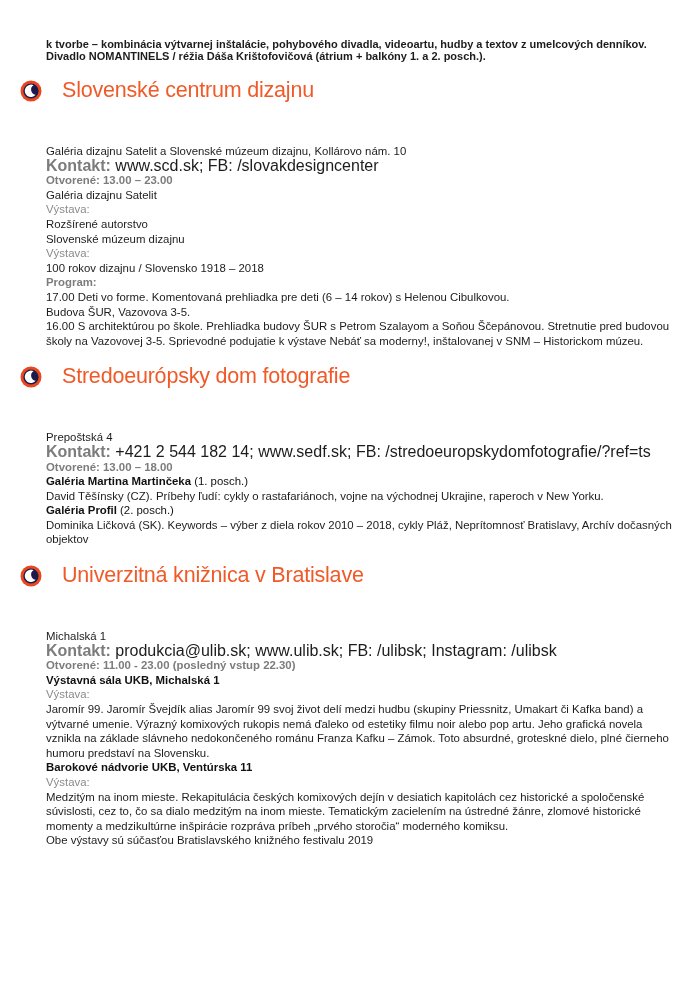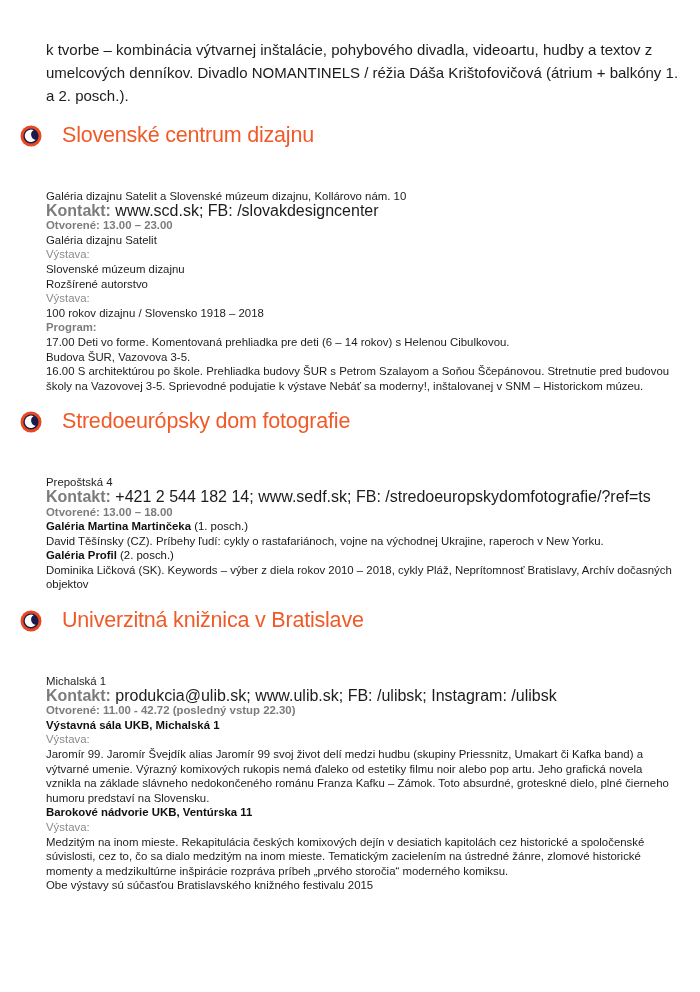--- a/index.html
+++ b/index.html
@@ -29,25 +29,26 @@
     line-height: 14.6px;
     color: #1c1c1c;
     margin: 0;
   }
   .indent {
     padding-left: 26px;
   }
 
   
   .intro {
-    font-size: 15px;
-    line-height: 23px;
+    font-size: 11px;
+    line-height: 12px;
     padding-left: 26px;
     margin: 0 0 14px 0;
     color: #1c1c1c;
+    font-weight: bold;
   }
 
   
   .venue {
     position: relative;
     margin-bottom: 10px;
   }
   .venue-head {
     position: relative;
     min-height: 26px;
@@ -143,22 +144,22 @@
         <circle cx="11" cy="11" r="7.6" fill="#1B1B4B"></circle>
         <path d="M13.6 5.2a6.2 6.2 0 1 0 2.1 9.6 5.2 5.2 0 0 1-2.1-9.6z" fill="#ffffff"></path>
       </svg>
       <h2 class="venue-title">Slovenské centrum dizajnu</h2>
     </div>
     <div class="addr">Galéria dizajnu Satelit a Slovenské múzeum dizajnu, Kollárovo nám. 10</div>
     <div class="meta-line"><span class="meta-label">Kontakt:</span> <span class="meta-value">www.scd.sk; FB: /slovakdesigncenter</span></div>
     <div class="open-line">Otvorené: 13.00 – 23.00</div>
     <div class="body-text indent">Galéria dizajnu Satelit</div>
     <div class="sub-gray">Výstava:</div>
+    <div class="body-text indent">Rozšírené autorstvo</div>
     <div class="body-text indent">Slovenské múzeum dizajnu</div>
-    <div class="body-text indent">Rozšírené autorstvo</div>
     <div class="sub-gray">Výstava:</div>
     <div class="body-text indent">100 rokov dizajnu / Slovensko 1918 – 2018</div>
     <div class="sub-gray-bold">Program:</div>
     <div class="body-text indent">17.00 Deti vo forme. Komentovaná prehliadka pre deti (6 – 14 rokov) s Helenou Cibulkovou.</div>
     <div class="body-text indent">Budova ŠUR, Vazovova 3-5.</div>
     <div class="para">16.00 S architektúrou po škole. Prehliadka budovy ŠUR s Petrom Szalayom a Soňou Ščepánovou. Stretnutie pred budovou školy na Vazovovej 3-5. Sprievodné podujatie k výstave Nebáť sa moderny!, inštalovanej v SNM – Historickom múzeu.</div>
   </div>
 
   <div class="venue">
     <div class="venue-head">
@@ -182,23 +183,23 @@
     <div class="venue-head">
       <svg class="moon-icon" viewBox="0 0 22 22">
         <circle cx="11" cy="11" r="10.5" fill="#E8471F"></circle>
         <circle cx="11" cy="11" r="7.6" fill="#1B1B4B"></circle>
         <path d="M13.6 5.2a6.2 6.2 0 1 0 2.1 9.6 5.2 5.2 0 0 1-2.1-9.6z" fill="#ffffff"></path>
       </svg>
       <h2 class="venue-title">Univerzitná knižnica v Bratislave</h2>
     </div>
     <div class="addr">Michalská 1</div>
     <div class="meta-line"><span class="meta-label">Kontakt:</span> <span class="meta-value">produkcia@ulib.sk; www.ulib.sk; FB: /ulibsk; Instagram: /ulibsk</span></div>
-    <div class="open-line">Otvorené: 11.00 - 42.72 (posledný vstup 22.30)</div>
+    <div class="open-line">Otvorené: 11.00 - 23.00 (posledný vstup 22.30)</div>
     <div class="sub-bold">Výstavná sála UKB, Michalská 1</div>
     <div class="sub-gray">Výstava:</div>
     <div class="para">Jaromír 99. Jaromír Švejdík alias Jaromír 99 svoj život delí medzi hudbu (skupiny Priessnitz, Umakart či Kafka band) a výtvarné umenie. Výrazný komixových rukopis nemá ďaleko od estetiky filmu noir alebo pop artu. Jeho grafická novela vznikla na základe slávneho nedokončeného románu Franza Kafku – Zámok. Toto absurdné, groteskné dielo, plné čierneho humoru predstaví na Slovensku.</div>
     <div class="sub-bold">Barokové nádvorie UKB, Ventúrska 11</div>
     <div class="sub-gray">Výstava:</div>
     <div class="para">Medzitým na inom mieste. Rekapitulácia českých komixových dejín v desiatich kapitolách cez historické a spoločenské súvislosti, cez to, čo sa dialo medzitým na inom mieste. Tematickým zacielením na ústredné žánre, zlomové historické momenty a medzikultúrne inšpirácie rozpráva príbeh „prvého storočia“ moderného komiksu.</div>
-    <div class="body-text indent">Obe výstavy sú súčasťou Bratislavského knižného festivalu 2015</div>
+    <div class="body-text indent">Obe výstavy sú súčasťou Bratislavského knižného festivalu 2019</div>
   </div>
 
 </div>
 
 </body></html>

